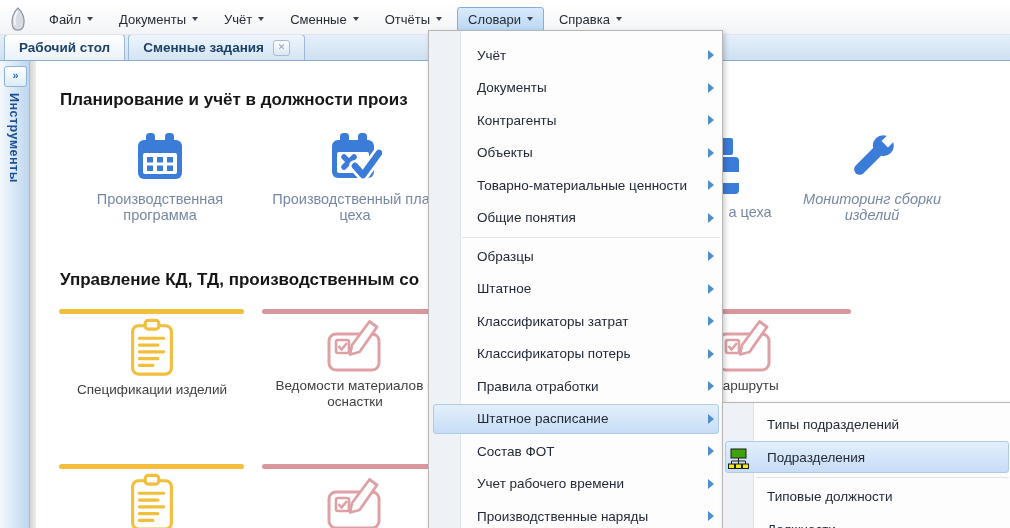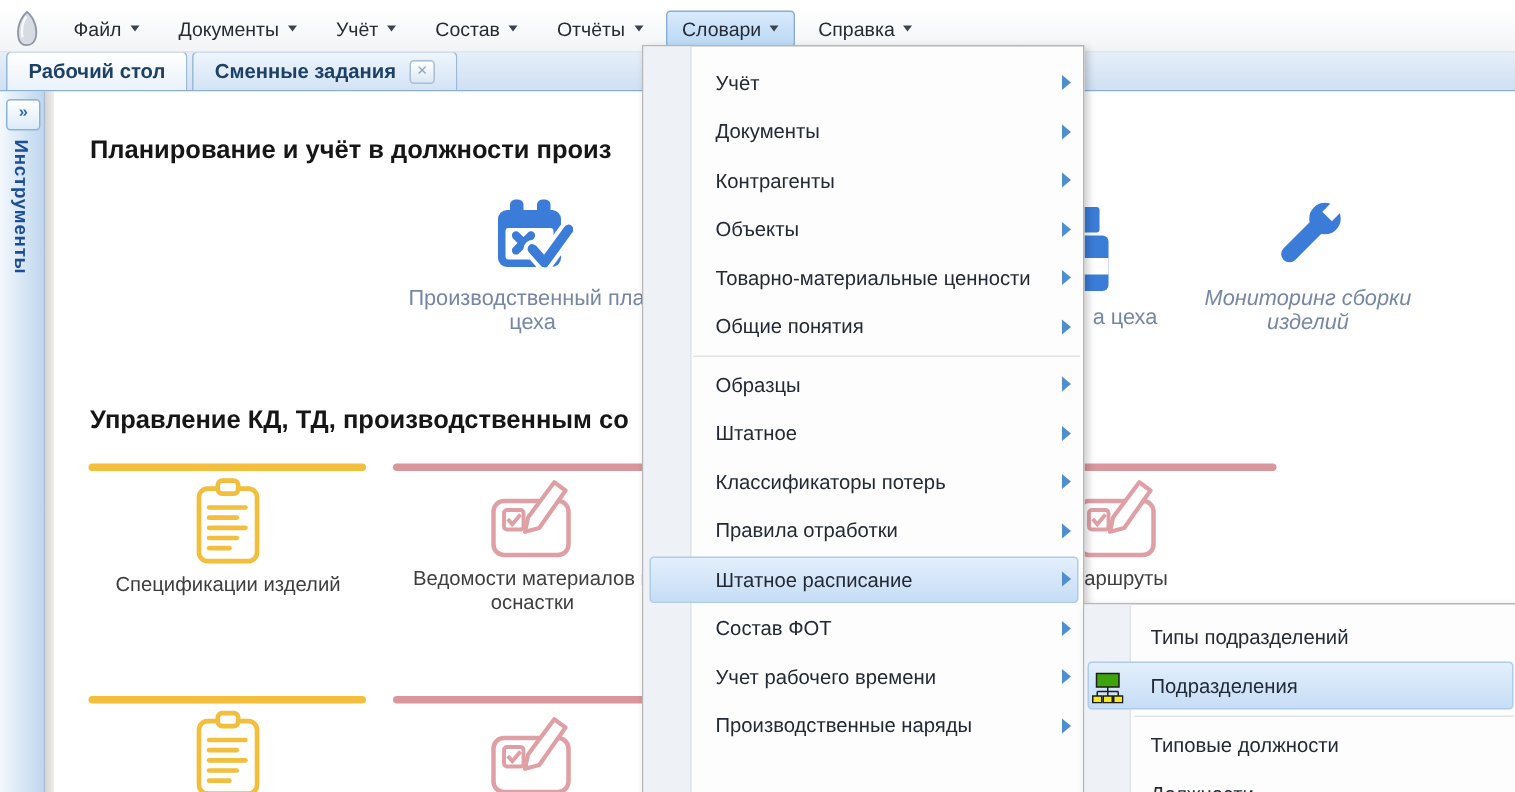--- a/index.html
+++ b/index.html
@@ -99,21 +99,21 @@
   </div>
         <div class="mbi">
     <span>Документы</span>
     <span class="caret"></span>
   </div>
         <div class="mbi">
     <span>Учёт</span>
     <span class="caret"></span>
   </div>
         <div class="mbi">
-    <span>Состав</span>
+    <span>Сменные</span>
     <span class="caret"></span>
   </div>
         <div class="mbi">
     <span>Отчёты</span>
     <span class="caret"></span>
   </div>
         <div class="mbi active">
     <span>Словари</span>
     <span class="caret"></span>
   </div>
@@ -138,20 +138,37 @@
   <aside class="sidebar">
     <div class="expand-btn">»</div>
     <div class="vtitle">Инструменты</div>
   </aside>
   <div class="gap-strip"></div>
 
   <main class="content"></main>
 
   <h2 class="sec-title" style="left:60px;top:90px;">Планирование и учёт в должности произ</h2>
 
+  <div class="ditem" style="left:65px;top:130px;width:190px;">
+    <svg width="54" height="54" viewBox="0 0 54 54">
+      <rect x="5" y="10" width="44" height="39" rx="6" fill="#3B7CD8"></rect>
+      <rect x="13" y="3" width="9" height="13" rx="3.5" fill="#3B7CD8"></rect>
+      <rect x="32" y="3" width="9" height="13" rx="3.5" fill="#3B7CD8"></rect>
+      <rect x="10" y="23" width="34" height="21" rx="2" fill="#ffffff"></rect>
+      <g fill="#3B7CD8">
+        <rect x="14" y="27" width="6" height="5.5"></rect>
+          <rect x="24" y="27" width="6" height="5.5"></rect>
+          <rect x="34" y="27" width="6" height="5.5"></rect>
+        <rect x="14" y="35.5" width="6" height="5.5"></rect>
+          <rect x="24" y="35.5" width="6" height="5.5"></rect>
+          <rect x="34" y="35.5" width="6" height="5.5"></rect>
+      </g>
+    </svg>
+    <div class="dlabel">Производственная программа</div>
+  </div>
 
   <div class="ditem" style="left:260px;top:130px;width:190px;">
     <svg width="54" height="54" viewBox="0 0 54 54">
       <rect x="4" y="10" width="42" height="38" rx="6" fill="#3B7CD8"></rect>
       <rect x="12" y="3" width="9" height="13" rx="3.5" fill="#3B7CD8"></rect>
       <rect x="30" y="3" width="9" height="13" rx="3.5" fill="#3B7CD8"></rect>
       <rect x="9" y="22" width="32" height="21" rx="2" fill="#ffffff"></rect>
       <g stroke="#3B7CD8" stroke-width="5.5" stroke-linecap="round">
         <path d="M16 27 L26 37"></path>
           <path d="M26 27 L16 37"></path>
@@ -281,20 +298,24 @@
         <div class="mi-sep"></div>
         <div class="mi">
     <span class="lbl">Образцы</span>
     <span class="arrow"></span>
   </div>
         <div class="mi">
     <span class="lbl">Штатное</span>
     <span class="arrow"></span>
   </div>
         <div class="mi">
+    <span class="lbl">Классификаторы затрат</span>
+    <span class="arrow"></span>
+  </div>
+        <div class="mi">
     <span class="lbl">Классификаторы потерь</span>
     <span class="arrow"></span>
   </div>
         <div class="mi">
     <span class="lbl">Правила отработки</span>
     <span class="arrow"></span>
   </div>
         <div class="mi hl">
     <span class="lbl">Штатное расписание</span>
     <span class="arrow"></span>

